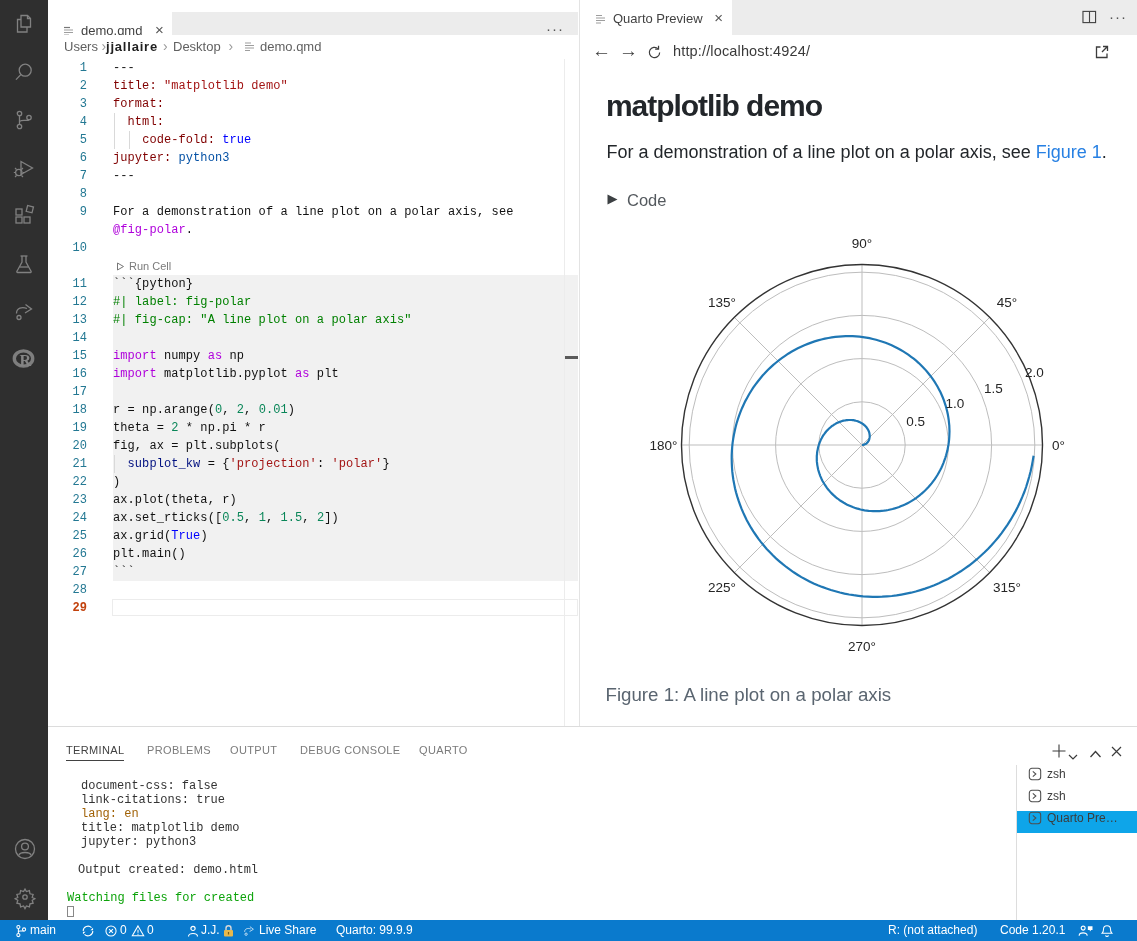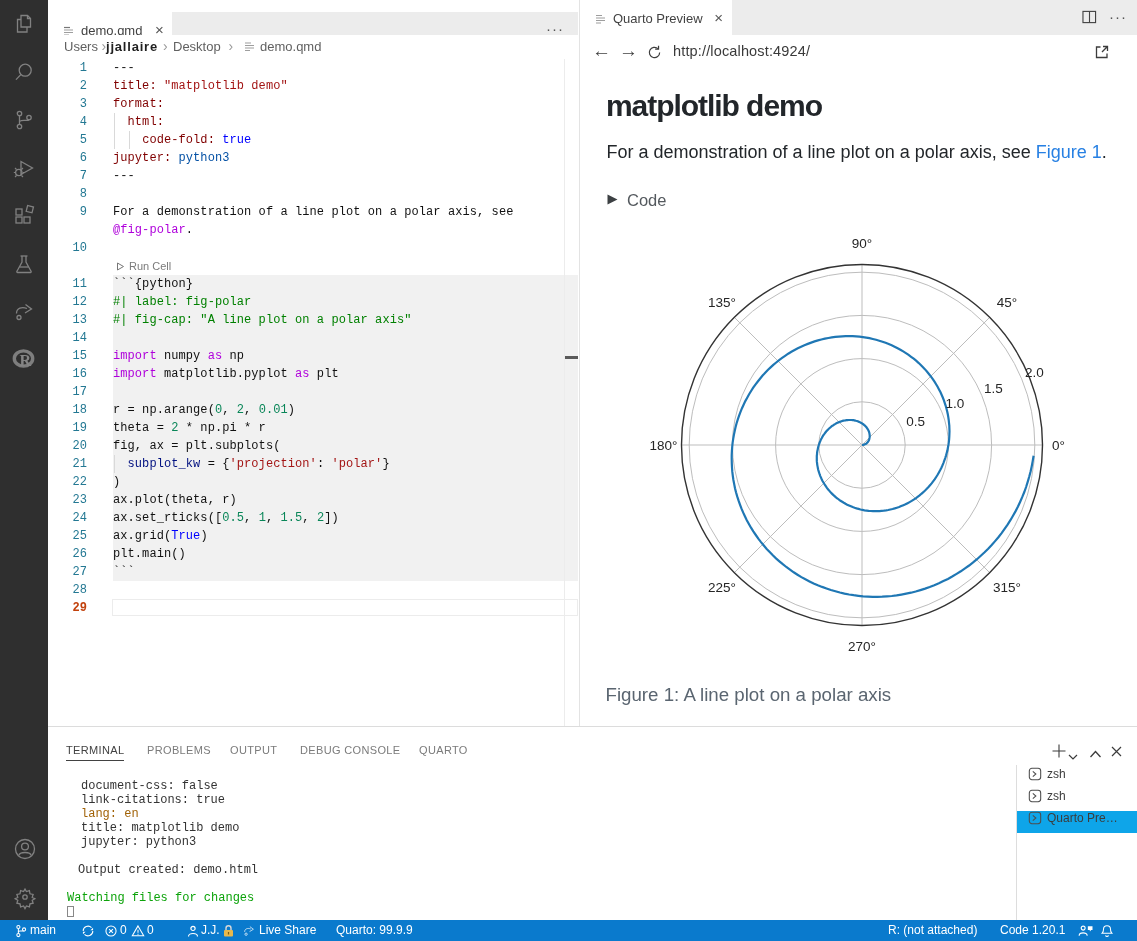--- a/index.html
+++ b/index.html
@@ -263,21 +263,21 @@
           <path d="M2 2 L11 11 M11 2 L2 11" stroke="#3c3c3c" stroke-width="1.2"></path>
         </svg></span>
 </div>
 <div style="position:absolute;left:0;top:0">
       <div class="tl" style="top:779px;left:81px;color:#333">document-css: false</div>
       <div class="tl" style="top:793px;left:81px;color:#333">link-citations: true</div>
       <div class="tl" style="top:807px;left:81px;color:#a16207">lang: en</div>
       <div class="tl" style="top:821px;left:81px;color:#333">title: matplotlib demo</div>
       <div class="tl" style="top:835px;left:81px;color:#333">jupyter: python3</div>
       <div class="tl" style="top:863px;left:78px;color:#333">Output created: demo.html</div>
-      <div class="tl" style="top:891px;left:67px;color:#0ca30a">Watching files for changes</div>
+      <div class="tl" style="top:891px;left:67px;color:#0ca30a">Watching files for created</div>
       <div style="position:absolute;top:906px;left:67px;width:7px;height:11px;border:1px solid #888"></div>
     </div>
 <div id="tsep"></div>
 <div class="trow" style="top:766.5px"><svg width="14" height="14" viewBox="0 0 16 16" style="margin-right:5px;flex:none">
         <rect x="1.5" y="1.5" width="13" height="13" rx="3" fill="none" stroke="#4d4d4d" stroke-width="1.2"></rect>
         <path d="M5.5 5 L9 8 L5.5 11" fill="none" stroke="#4d4d4d" stroke-width="1.2"></path>
       </svg>zsh</div>
 <div class="trow" style="top:788.5px"><svg width="14" height="14" viewBox="0 0 16 16" style="margin-right:5px;flex:none">
         <rect x="1.5" y="1.5" width="13" height="13" rx="3" fill="none" stroke="#4d4d4d" stroke-width="1.2"></rect>
         <path d="M5.5 5 L9 8 L5.5 11" fill="none" stroke="#4d4d4d" stroke-width="1.2"></path>

